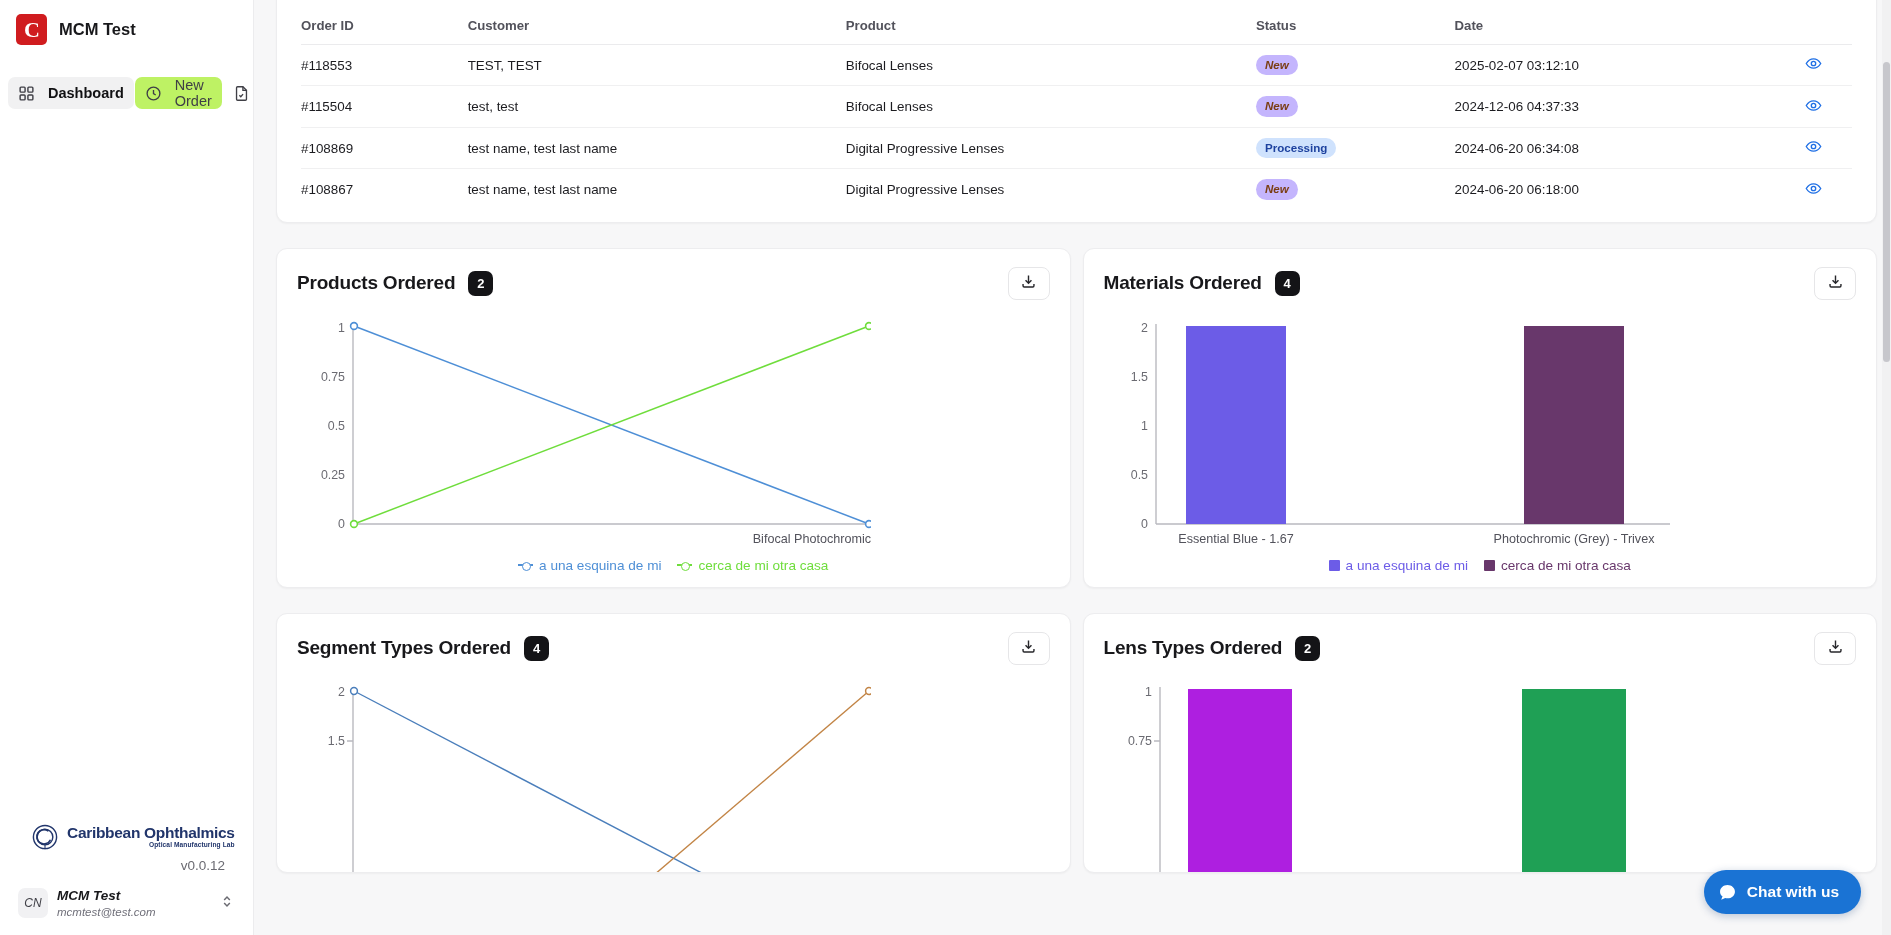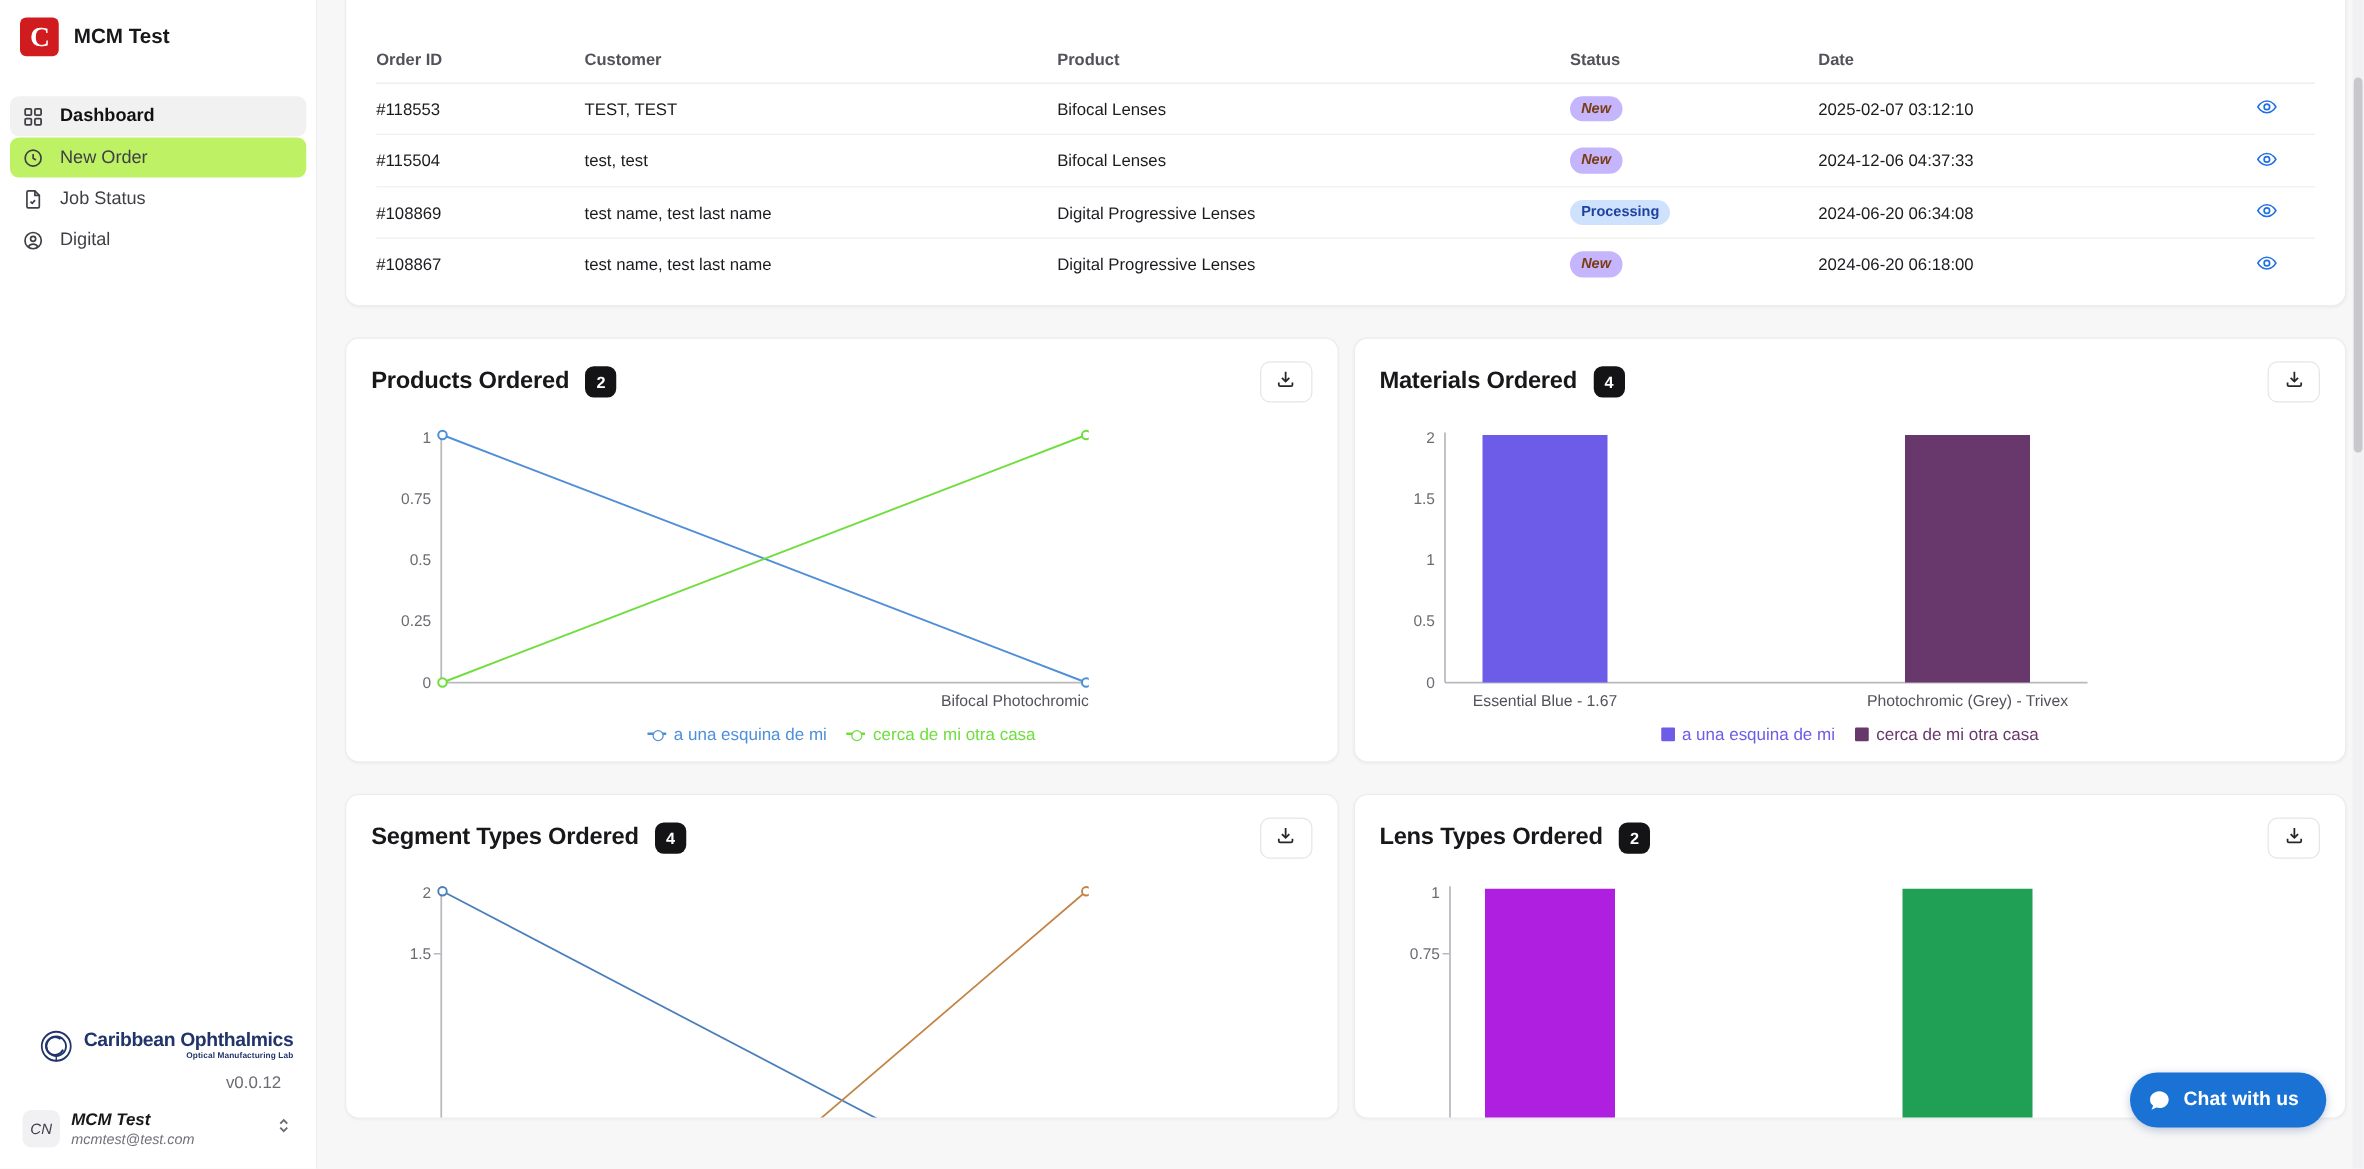--- a/index.html
+++ b/index.html
@@ -28,21 +28,21 @@
   .brand-logo {
     width: 31px; height: 31px; border-radius: 5px;
     background: #d01c1f;
     display: flex; align-items: center; justify-content: center;
     color: #fff; font-weight: 700; font-size: 22px; line-height: 1;
     font-family: "Liberation Serif", serif;
     letter-spacing: -1px;
   }
   .brand-name { font-size: 16.5px; font-weight: 700; color: #18181b; }
 
-  .nav { margin-top: 22px; padding: 0 8px; display: flex; flex-direction: column; gap: 1px; }
+  .nav { margin-top: 22px; padding: 0 8px; display: flex; flex-direction: row; gap: 1px; }
   .nav-item {
     display: flex; align-items: center; gap: 13px;
     height: 32px; padding: 0 10px; border-radius: 7px;
     font-size: 14.5px; color: #3f3f46; cursor: pointer;
     user-select: none;
   }
   .nav-item.active { background: #f1f1f2; font-weight: 700; color: #111113; }
   .nav-item.hovered { background: #bef264; }
   .nav-ico { width: 17px; height: 17px; flex: 0 0 17px; color: #3f3f46; display:flex; align-items:center; justify-content:center;}
   .nav-ico svg { display:block; }
@@ -81,21 +81,21 @@
     background: #fff; border: 1px solid #ededef; border-radius: 11px;
     box-shadow: 0 1px 2px rgba(16,16,20,0.04);
   }
 
   
   .orders-card { margin-top: -11px; padding: 16px 24px 12px 24px; }
   .orders-head { display: flex; align-items: center; justify-content: space-between; }
   .orders-title { font-size: 20px; font-weight: 700; letter-spacing: -0.2px; }
   .view-all { display: flex; align-items: center; gap: 14px; font-size: 13.5px; font-weight: 700;
               color: #18181b; cursor: pointer; padding-right: 6px;}
-  table { width: 100%; border-collapse: collapse; margin-top: 34px; }
+  table { width: 100%; border-collapse: collapse; margin-top: 12px; }
   th {
     text-align: left; font-size: 13.2px; font-weight: 700; color: #52525b;
     padding: 0 0 11px 0;
   }
   td {
     font-size: 13.4px; color: #1c1c20; padding: 10px 0;
     border-top: 1px solid #f0f0f1; height: 31px;
   }
   tr.head-row th { border-bottom: 1px solid #ebebed; }
   .col-id { width: 130px; }
@@ -137,21 +137,21 @@
     border-radius:50%; border:1.6px solid currentColor; background:#fff;
   }
   .leg-sq { width: 11px; height: 11px; border-radius: 1px; }
 
   svg.chart { display: block; }
   .ax-label { font-size: 12.6px; fill: #52525b; font-family: "Liberation Sans", sans-serif; }
   .tick-label { font-size: 12.4px; fill: #6b6b72; font-family: "Liberation Sans", sans-serif; }
 
   
   .chat {
-    position: absolute; right: 30px; bottom: 33px;
+    position: absolute; right: 30px; bottom: 21px;
     height: 44px; padding: 0 22px 0 14px; border-radius: 24px;
     background: #1a73d4; color: #fff; display: flex; align-items: center; gap: 10px;
     font-size: 15.5px; font-weight: 700; cursor: pointer;
     box-shadow: 0 2px 8px rgba(20,60,120,.28);
     z-index: 40;
   }
   .chat-bub { width: 19px; height: 19px; }
   
   .scrollbar {
     position: absolute; right: 0; top: 0; width: 9px; height: 935px; background: #f1f1f2;

